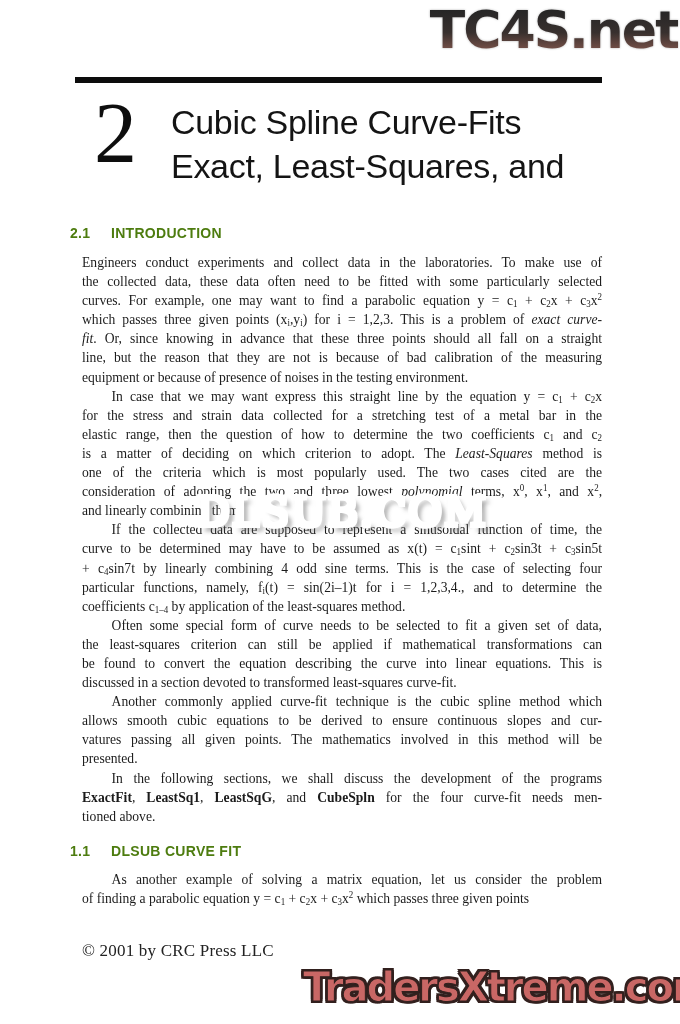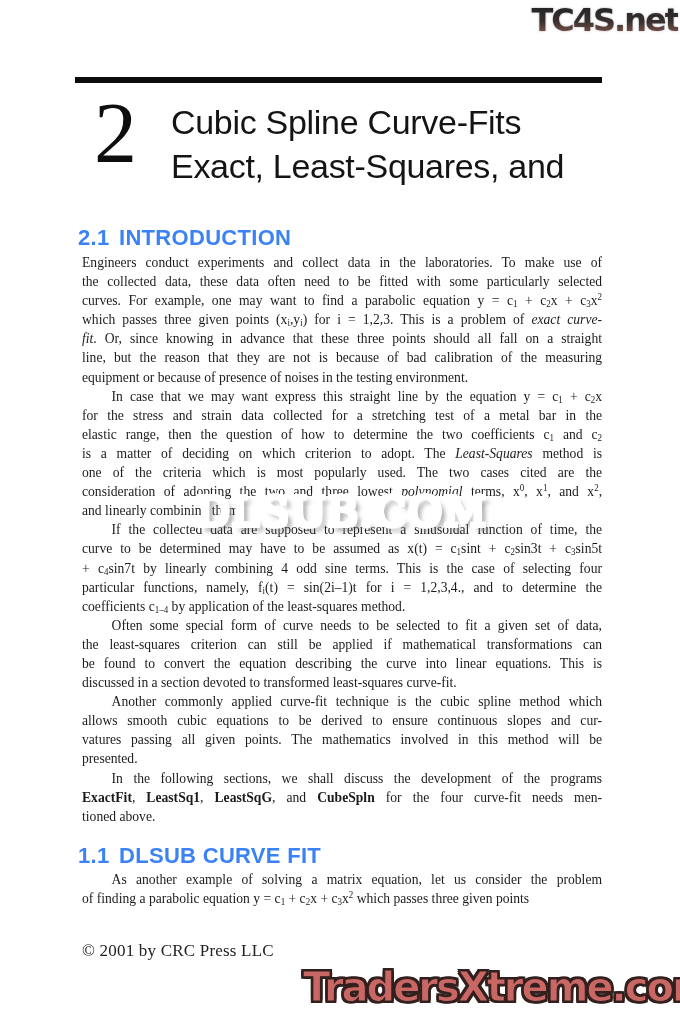--- a/index.html
+++ b/index.html
@@ -7,21 +7,21 @@
     width:680px; height:1024px;
     background:#ffffff;
     font-family:"Liberation Serif", serif;
     position:relative; overflow:hidden;
   }
 
   
   .wm-top {
     position:absolute; top:4px; right:2px;
     font-family:"DejaVu Sans", sans-serif; font-weight:bold;
-    font-size:32px; line-height:1; letter-spacing:-2px;
+    font-size:52px; line-height:1; letter-spacing:-2px;
     background:linear-gradient(180deg,#262626 12%,#38302e 55%,#7d544b 92%);
     -webkit-background-clip:text; background-clip:text; color:transparent;
     filter:drop-shadow(0 0 1px rgba(40,40,40,0.35));
   }
   .wm-mid {
     position:absolute; left:197px; top:492px;
     font-family:"DejaVu Serif", serif; font-weight:normal;
     font-size:41px; line-height:1; letter-spacing:2px;
     background:linear-gradient(180deg,#f2827f 0%,#e4393c 38%,#bc0e14 52%,#cb1117 100%);
     -webkit-background-clip:text; background-clip:text; color:transparent;
@@ -50,23 +50,23 @@
     font-family:"Liberation Serif", serif; font-size:86px; line-height:1; color:#0e0e0e;
   }
   .chtitle {
     position:absolute; left:171px; top:100px;
     font-family:"Liberation Sans", sans-serif; font-size:34px; line-height:44px;
     color:#141414; letter-spacing:-0.3px;
   }
 
   
   .sechead {
-    position:absolute; left:78px;
+    position:absolute; left:70px;
     font-family:"Liberation Sans", sans-serif; font-weight:bold;
-    font-size:22px; color:#3b82f6; letter-spacing:0.3px; line-height:1.2;
+    font-size:14px; color:#4d7c0f; letter-spacing:0.3px; line-height:1.2;
   }
   .sechead .num { display:inline-block; width:41px; }
   #sec21 { top:225px; }
   #sec22 { top:843px; }
 
   
   .bodytext {
     position:absolute; left:82px; width:580px;
     transform:scaleX(0.8966); transform-origin:left top;
     font-size:15.2px; line-height:19.1px; color:#1b1b1b;

